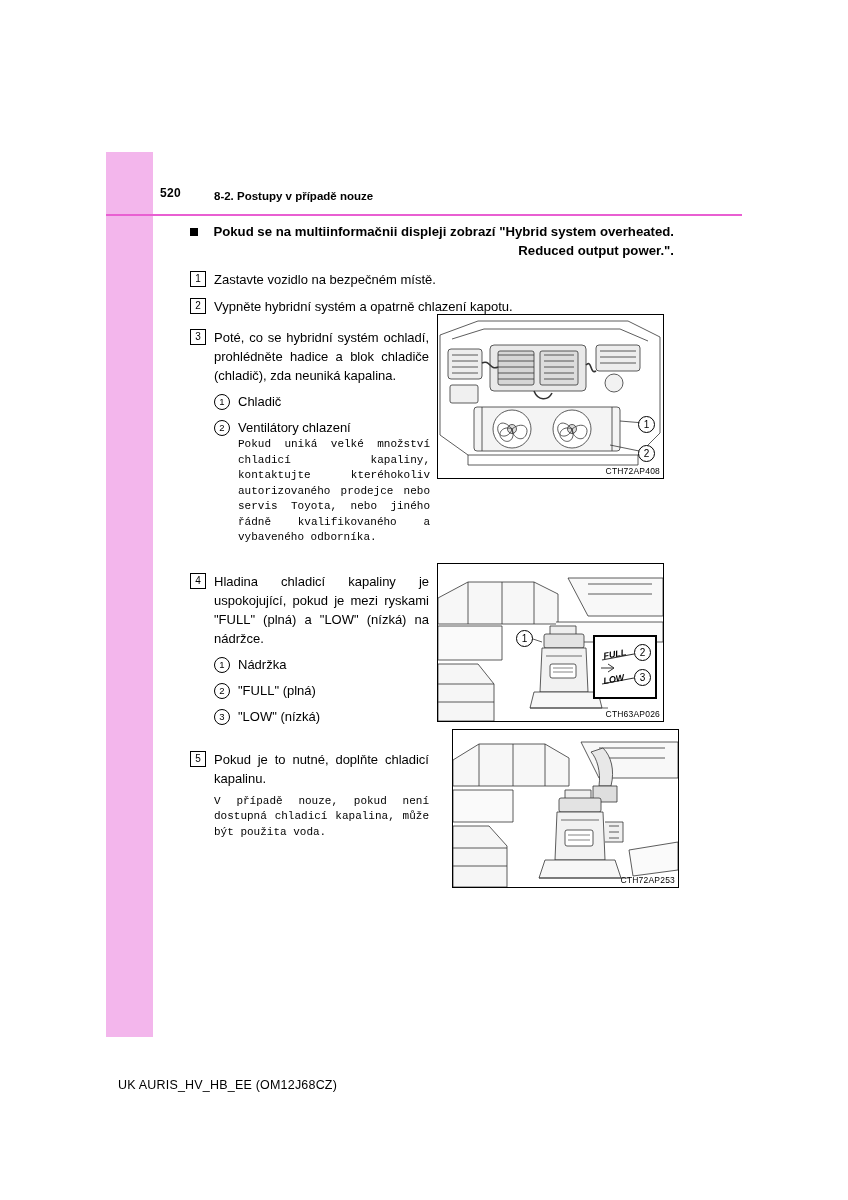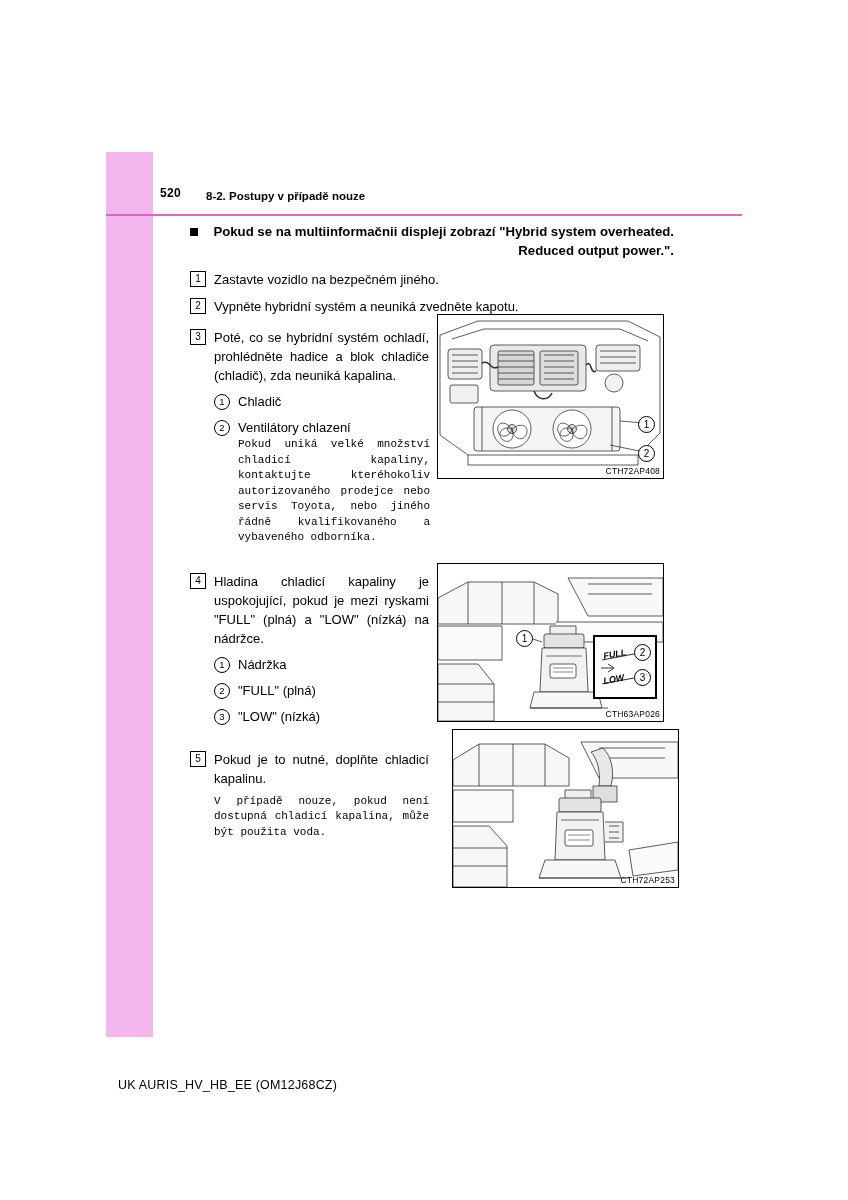--- a/index.html
+++ b/index.html
@@ -37,21 +37,21 @@
   .page-number {
     position: absolute;
     left: 54px;
     top: 0px;
     font-size: 12px;
     font-weight: bold;
     letter-spacing: 0.3px;
   }
   .section-title {
     position: absolute;
-    left: 100px;
+    left: 108px;
     top: 4px;
     font-size: 11.5px;
     font-weight: bold;
   }
   .header-rule {
     position: absolute;
     left: 106px;
     top: 214px;
     width: 636px;
     height: 2px;
@@ -197,26 +197,26 @@
 
 <div class="content">
 
   <div class="bullet-heading">
     <span class="sq"></span>
     <span>Pokud se na multiinformačnii displeji zobrazí "Hybrid system overheated. Reduced output power.".</span>
   </div>
 
   <div class="step" style="margin-bottom:8px;">
     <div class="stepnum">1</div>
-    <div class="steptext wide">Zastavte vozidlo na bezpečném jiného.</div>
+    <div class="steptext wide">Zastavte vozidlo na bezpečném místě.</div>
   </div>
 
   <div class="step" style="margin-bottom:12px;">
     <div class="stepnum">2</div>
-    <div class="steptext wide">Vypněte hybridní systém a neuniká zvedněte kapotu.</div>
+    <div class="steptext wide">Vypněte hybridní systém a opatrně chlazení kapotu.</div>
   </div>
 
   <div class="step">
     <div class="stepnum">3</div>
     <div class="steptext">Poté, co se hybridní systém ochladí, prohlédněte hadice a blok chladiče (chladič), zda neuniká kapalina.</div>
   </div>
 
   <div class="circ-item">
     <span class="circ">1</span><span>Chladič</span>
   </div>

